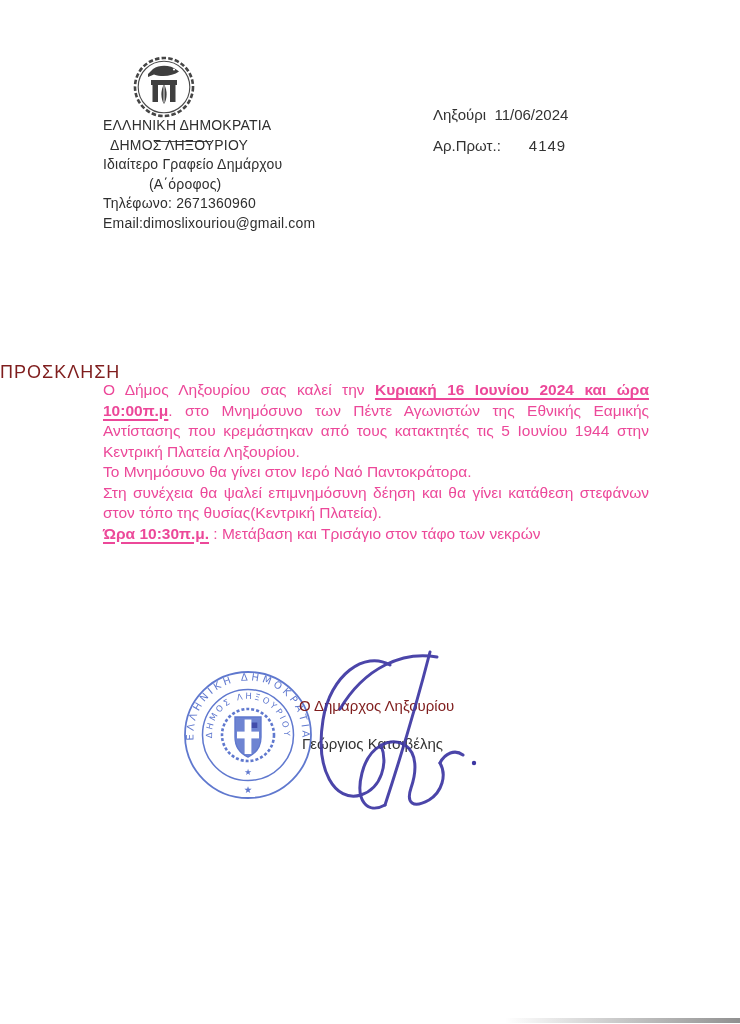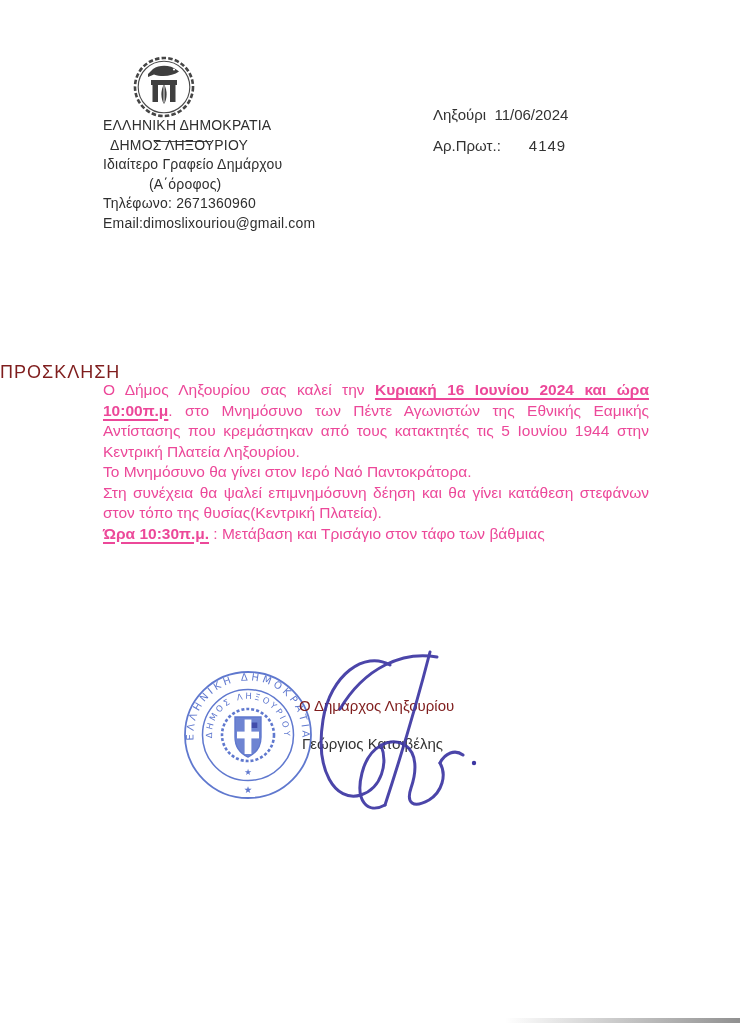--- a/index.html
+++ b/index.html
@@ -71,21 +71,21 @@
     <div><span>Ληξούρι</span>&nbsp;&nbsp;<span>11/06/2024</span></div>
     <div class="row2"><span>Αρ.Πρωτ.:</span><span class="proto-num">4149</span></div>
   </div>
 
   <div class="doc-title">ΠΡΟΣΚΛΗΣΗ</div>
 
   <div class="body-text">
     <div><span>Ο Δήμος Ληξουρίου σας καλεί την </span><span class="bu">Κυριακή 16 Ιουνίου 2024 και ώρα 10:00π.μ</span><span>. στο Μνημόσυνο των Πέντε Αγωνιστών της Εθνικής Εαμικής Αντίστασης που κρεμάστηκαν από τους κατακτητές τις 5 Ιουνίου 1944 στην Κεντρική Πλατεία Ληξουρίου.</span></div>
     <div>Το Μνημόσυνο θα γίνει στον Ιερό Ναό Παντοκράτορα.</div>
     <div>Στη συνέχεια θα ψαλεί επιμνημόσυνη δέηση και θα γίνει κατάθεση στεφάνων στον τόπο της θυσίας(Κεντρική Πλατεία).</div>
-    <div><span class="bu">Ώρα 10:30π.μ.</span><span> : Μετάβαση και Τρισάγιο στον τάφο των βάθμιας</span></div>
+    <div><span class="bu">Ώρα 10:30π.μ.</span><span> : Μετάβαση και Τρισάγιο στον τάφο των νεκρών</span></div>
   </div>
 
   <svg class="stamp" viewBox="0 0 140 146">
     <circle cx="70" cy="71" r="63" fill="none" stroke="#4a66c8" stroke-width="1.8"></circle>
     <circle cx="70" cy="71" r="45.5" fill="none" stroke="#4a66c8" stroke-width="1.5"></circle>
     <path id="arcOuter" d="M 28.3 106 A 54.5 54.5 0 1 1 111.7 106" fill="none"></path>
     <text font-size="10" letter-spacing="3.2" fill="#4a66c8">
       <textPath href="#arcOuter" startOffset="50%" text-anchor="middle">ΕΛΛΗΝΙΚΗ ΔΗΜΟΚΡΑΤΙΑ</textPath>
     </text>
     <path id="arcInner" d="M 38.2 87.9 A 36 36 0 1 1 101.8 87.9" fill="none"></path>

